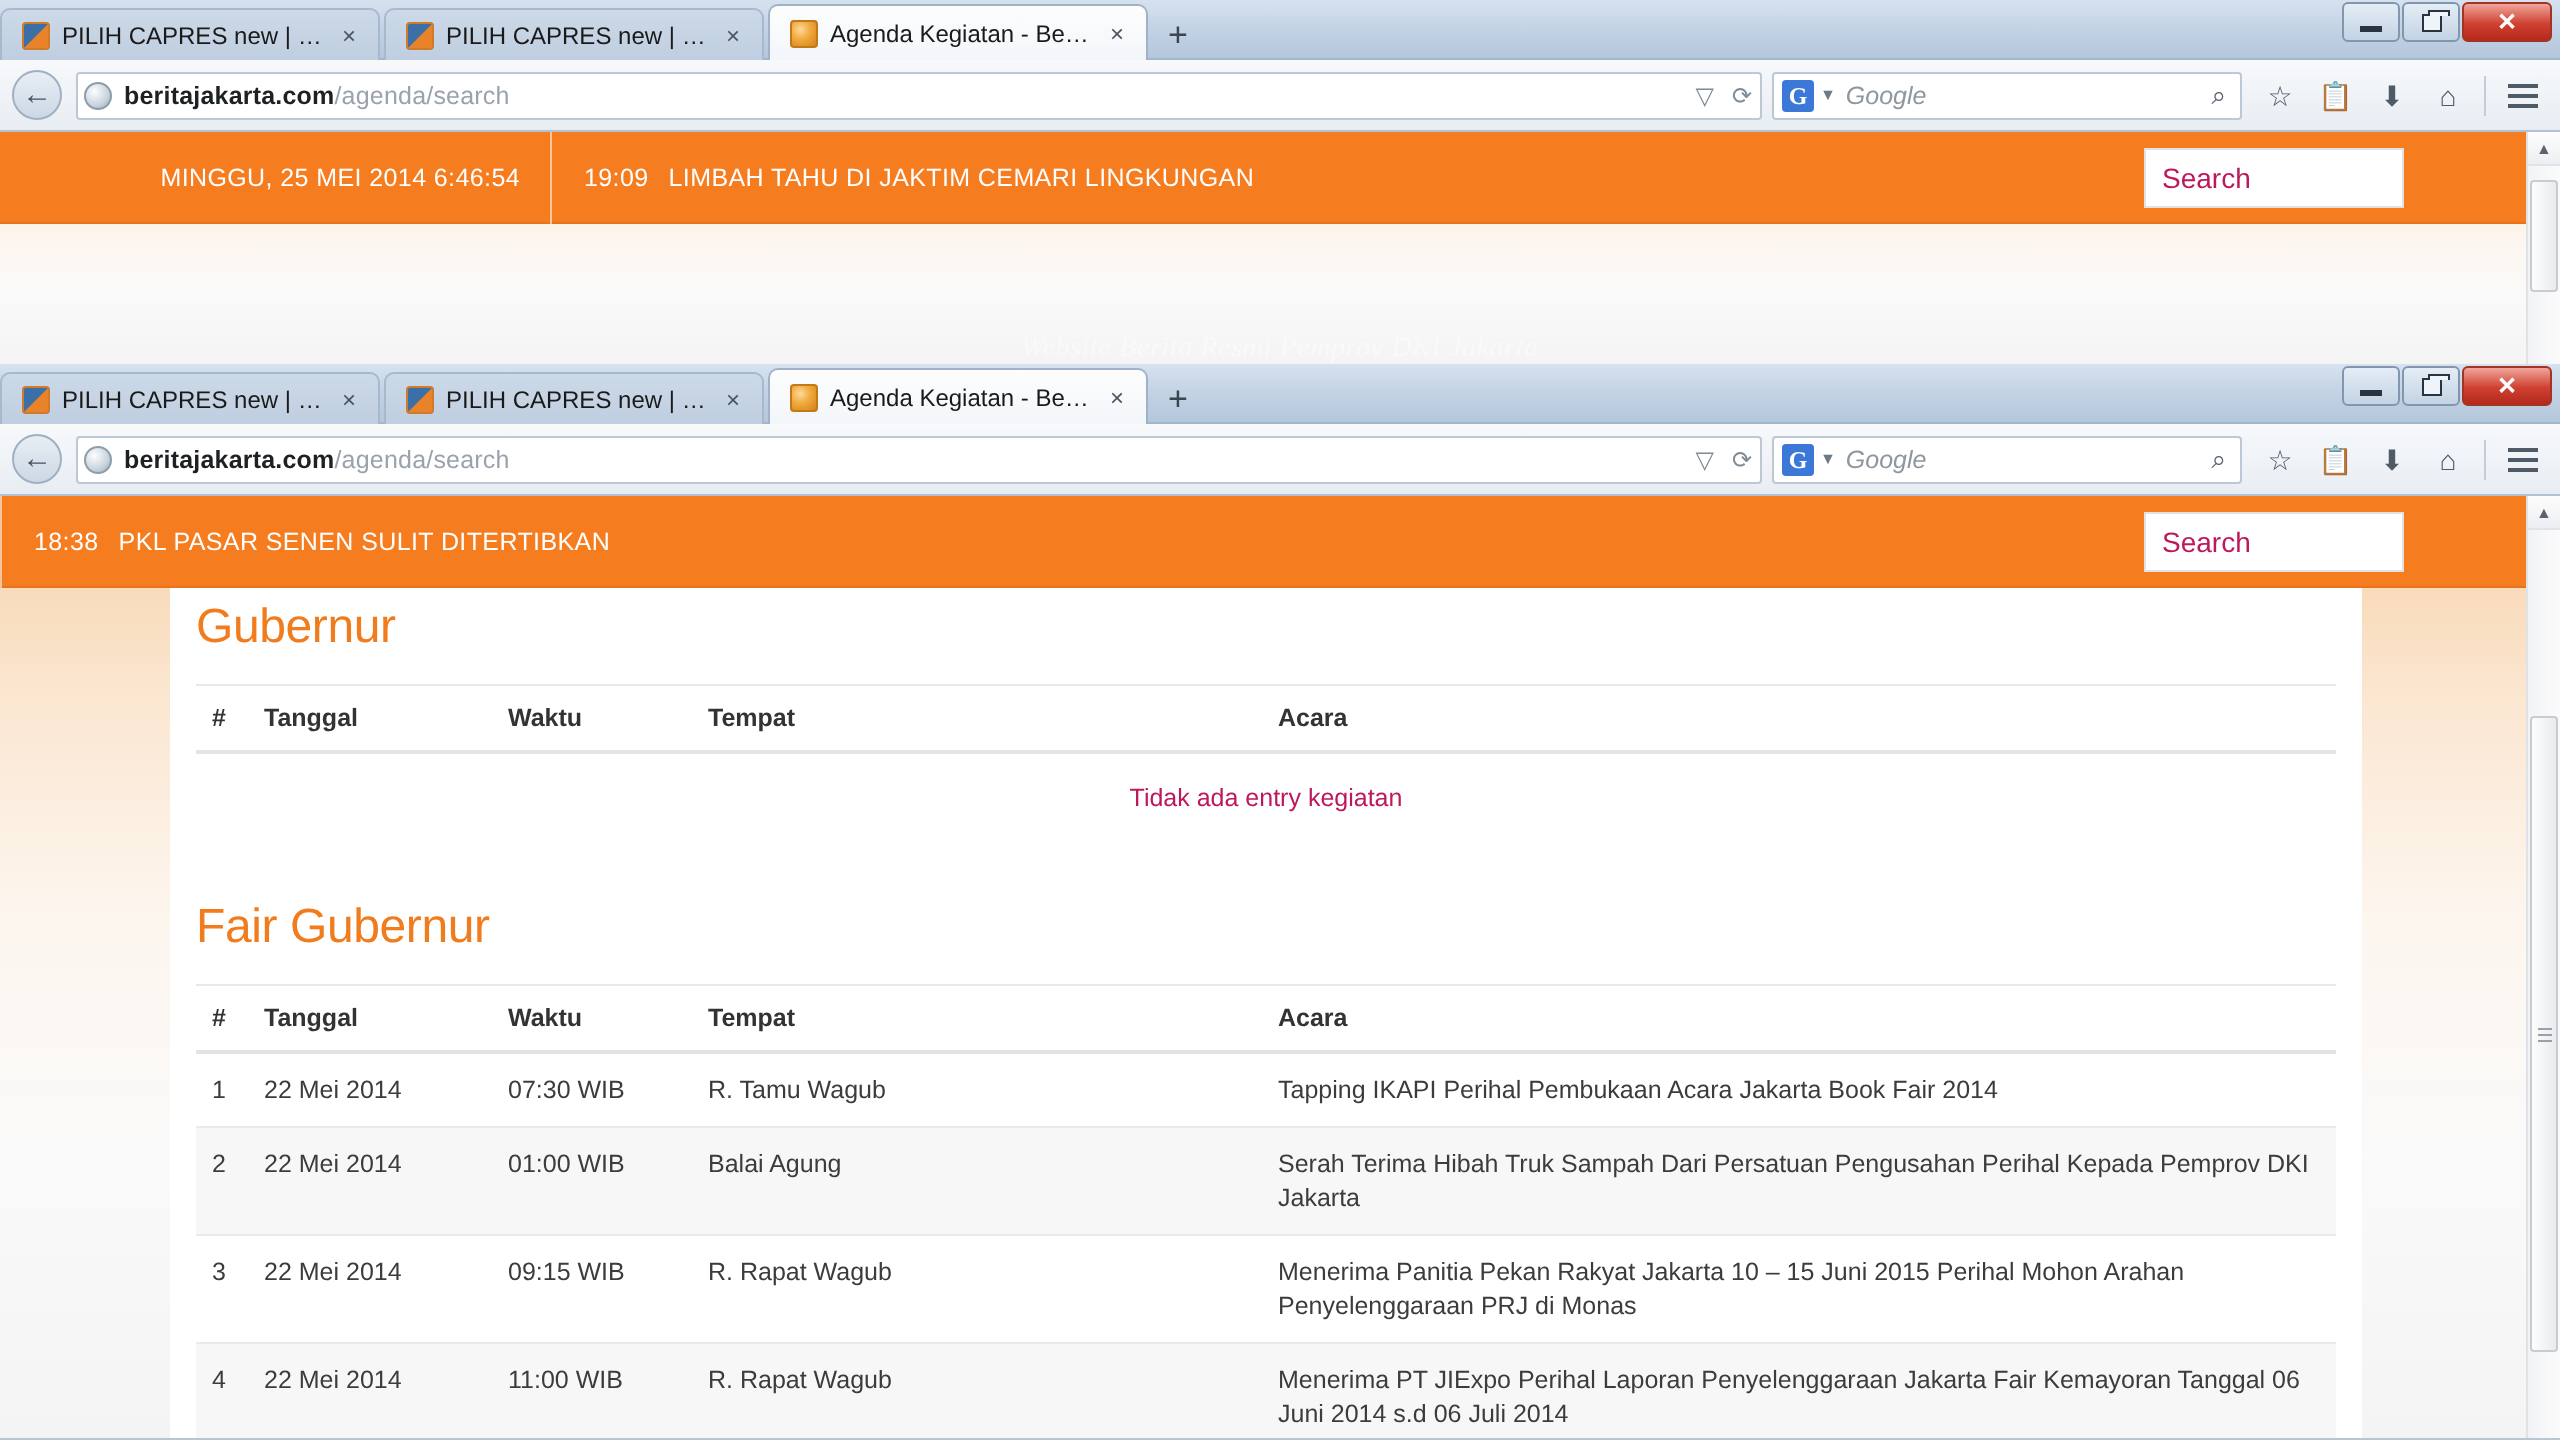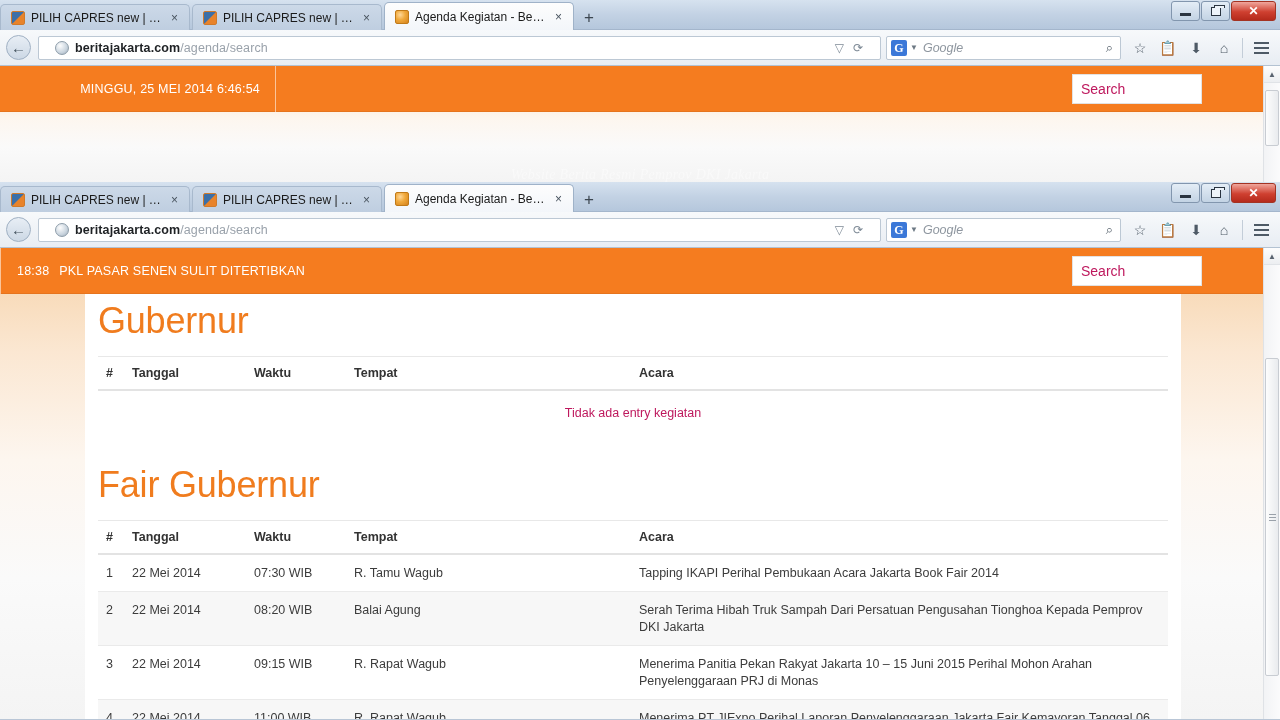--- a/index.html
+++ b/index.html
@@ -94,21 +94,21 @@
   .backbtn {
     width: 25px; height: 25px; border-radius: 50%;
     background: linear-gradient(to bottom, #e8eef5, #ccd8e5);
     border: 1px solid #9fb0c3;
     display: flex; align-items: center; justify-content: center;
     color: #44535f; font-size: 15px; flex: 0 0 25px;
   }
   .urlbar {
     flex: 1 1 auto; height: 24px; margin: 0 5px 0 7px;
     background: #fff; border: 1px solid #bcc8d4; border-radius: 2px;
-    display: flex; align-items: center; padding: 0 13px; position: relative;
+    display: flex; align-items: center; padding: 0 0; position: relative;
   }
   .globe {
     width: 14px; height: 14px; border-radius: 50%;
     background: radial-gradient(circle at 35% 32%, #fdfdfd 0%, #c9d4de 60%, #9aa8b5 100%);
     border: 1px solid #8e9daa; margin: 0 6px 0 3px; flex: 0 0 14px;
   }
   .urltext { font-size: 12.5px; color: #9aa2ab; letter-spacing: .1px; }
   .urltext b { color: #1e2124; font-weight: bold; }
   .urlicons { margin-left: auto; display: flex; align-items: center; gap: 9px; padding-right: 4px; }
   .urlicons span { color: #7f8b97; font-size: 12px; }
@@ -166,21 +166,21 @@
     color: rgba(255,255,255,.45); letter-spacing: .3px;
     pointer-events: none;
   }
   .sheet {
     position: absolute; left: 85px; top: 0; width: 1096px; bottom: 0;
     background: #fff;
   }
   .inner { padding: 0 13px; }
   h2.sec {
     font-family: "Liberation Sans", sans-serif;
-    font-weight: normal; color: #f07c1e; font-size: 36px;
+    font-weight: normal; color: #f07c1e; font-size: 24px;
     padding: 6px 0 14px 0; letter-spacing: -.2px;
   }
   table.agenda { width: 100%; border-collapse: collapse; font-size: 12.5px; color: #3c3c3c; }
   table.agenda th {
     text-align: left; font-weight: bold; color: #333; font-size: 12.5px;
     padding: 9px 8px; border-bottom: 2px solid #e3e3e3; border-top: 1px solid #e8e8e8;
   }
   table.agenda td {
     padding: 10px 8px; border-top: 1px solid #eaeaea; vertical-align: top; line-height: 1.32;
   }
@@ -279,20 +279,23 @@
             </span>
           </div>
       </div>
     </div>
 
     <div class="page" style="height:116px;">
       <div class="pagebg"></div>
       <div class="orangebar">
         <div class="obdate">MINGGU, 25 MEI 2014 6:46:54</div>
         <div class="obdiv"></div>
+        <div class="obnews">
+          <span class="tm">19:09</span><span>LIMBAH TAHU DI JAKTIM CEMARI LINGKUNGAN</span>
+        </div>
         <div class="obsearch">
           <span>Search</span>
         </div>
       </div>
       <div class="watermark">Website Berita Resmi Pemprov DKI Jakarta</div>
 
       <div class="vscroll">
         <div class="sbtn">▲</div>
         <div class="sthumb" style="top:24px;height:56px;"></div>
       </div>
@@ -412,23 +415,23 @@
               <tr>
                 <td class="c-num">1</td>
                 <td class="c-tgl">22 Mei 2014</td>
                 <td class="c-wkt">07:30 WIB</td>
                 <td class="c-tpt">R. Tamu Wagub</td>
                 <td>Tapping IKAPI Perihal Pembukaan Acara Jakarta Book Fair 2014</td>
               </tr>
               <tr class="alt">
                 <td class="c-num">2</td>
                 <td class="c-tgl">22 Mei 2014</td>
-                <td class="c-wkt">08:20 WIB</td>
+                <td class="c-wkt">01:00 WIB</td>
                 <td class="c-tpt">Balai Agung</td>
-                <td>Serah Terima Hibah Truk Sampah Dari Persatuan Pengusahan Tionghoa Kepada Pemprov DKI Jakarta</td>
+                <td>Serah Terima Hibah Truk Sampah Dari Persatuan Pengusahan Perihal Kepada Pemprov DKI Jakarta</td>
               </tr>
               <tr>
                 <td class="c-num">3</td>
                 <td class="c-tgl">22 Mei 2014</td>
                 <td class="c-wkt">09:15 WIB</td>
                 <td class="c-tpt">R. Rapat Wagub</td>
                 <td>Menerima Panitia Pekan Rakyat Jakarta 10 – 15 Juni 2015 Perihal Mohon Arahan Penyelenggaraan PRJ di Monas</td>
               </tr>
               <tr class="alt">
                 <td class="c-num">4</td>

